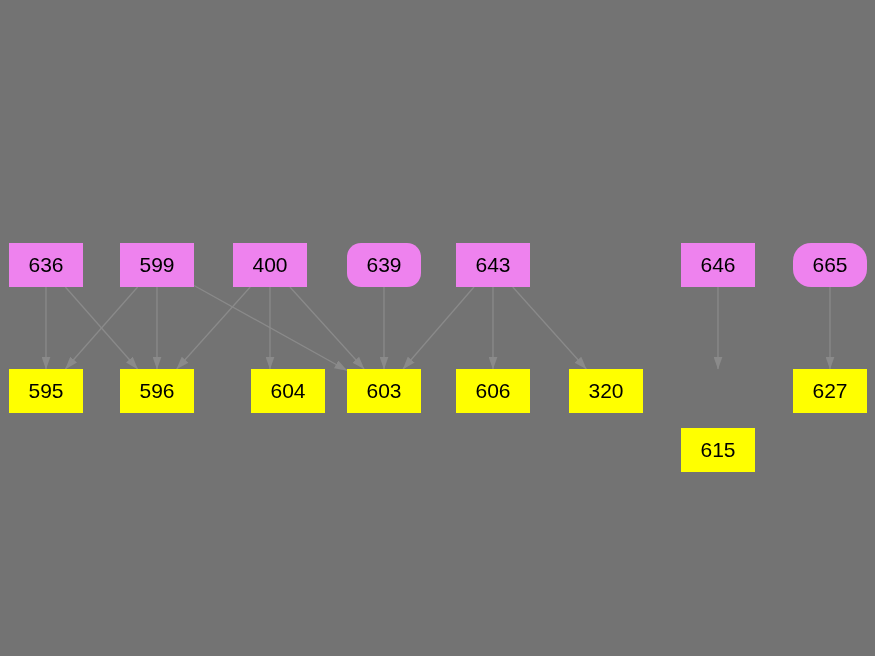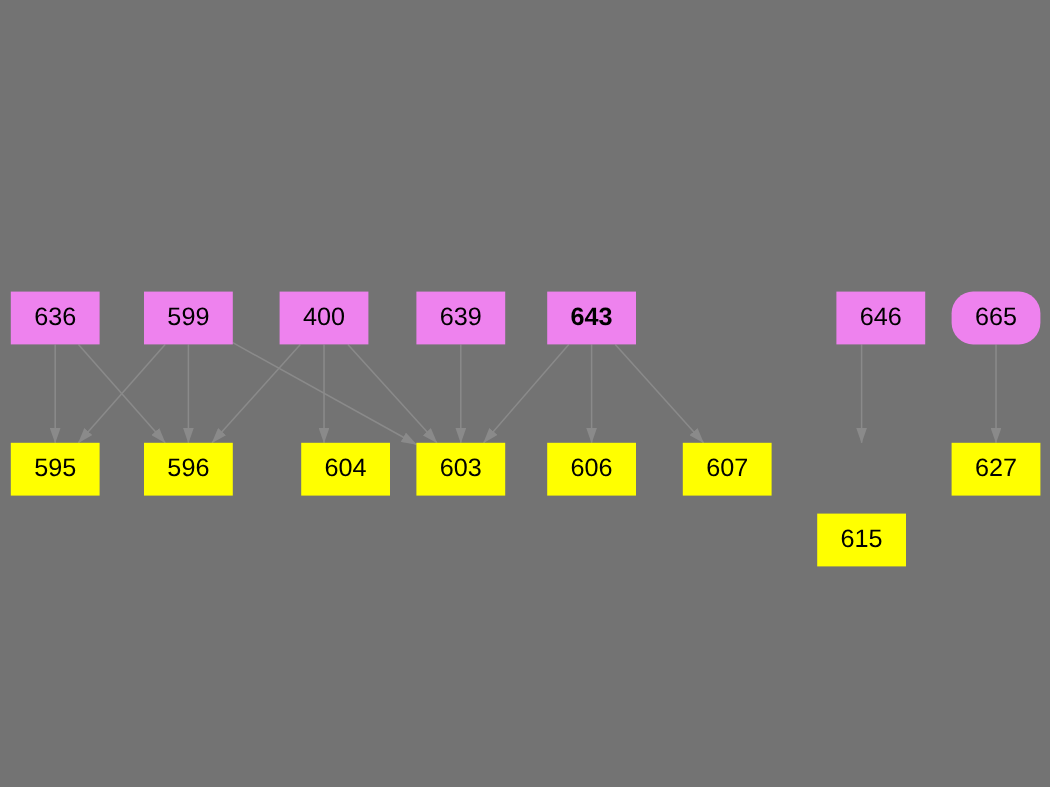--- a/index.html
+++ b/index.html
@@ -60,26 +60,26 @@
         <line x1="493" y1="287" x2="493" y2="369" stroke="#8a8a8a" stroke-width="1.3" marker-end="url(#arrowhead)"></line>
         <line x1="512.7301587301587" y1="287" x2="586.2698412698412" y2="369" stroke="#8a8a8a" stroke-width="1.3" marker-end="url(#arrowhead)"></line>
         <line x1="718" y1="287" x2="718" y2="369" stroke="#8a8a8a" stroke-width="1.3" marker-end="url(#arrowhead)"></line>
         <line x1="830" y1="287" x2="830" y2="369" stroke="#8a8a8a" stroke-width="1.3" marker-end="url(#arrowhead)"></line>
       </g>
   </svg>
   <div id="node-layer">
       <div class="node parent" style="left: 9px; top: 243px;">636</div>
       <div class="node parent" style="left: 120px; top: 243px;">599</div>
       <div class="node parent" style="left: 233px; top: 243px;">400</div>
-      <div class="node parent" style="left: 347px; top: 243px;">639</div>
-      <div class="node parent" style="left: 456px; top: 243px; font-weight: bold;">643</div>
-      <div class="node parent" style="left: 697px; top: 243px;">646</div>
+      <div class="node parent" style="left: 347px; top: 243px; border-radius: 14px;">639</div>
+      <div class="node parent" style="left: 456px; top: 243px;">643</div>
+      <div class="node parent" style="left: 681px; top: 243px;">646</div>
       <div class="node parent" style="left: 793px; top: 243px; border-radius: 18px;">665</div>
       <div class="node child" style="left: 9px; top: 369px;">595</div>
       <div class="node child" style="left: 120px; top: 369px;">596</div>
       <div class="node child" style="left: 233px; top: 369px; margin-left: 18px;">604</div>
       <div class="node child" style="left: 347px; top: 369px;">603</div>
       <div class="node child" style="left: 456px; top: 369px;">606</div>
-      <div class="node child" style="left: 569px; top: 369px;">607</div>
+      <div class="node child" style="left: 569px; top: 369px;">320</div>
       <div class="node child" style="left: 681px; top: 384px; margin-top: 44px;">615</div>
       <div class="node child" style="left: 793px; top: 369px;">627</div>
     </div>
 </div>
 
 </body></html>

